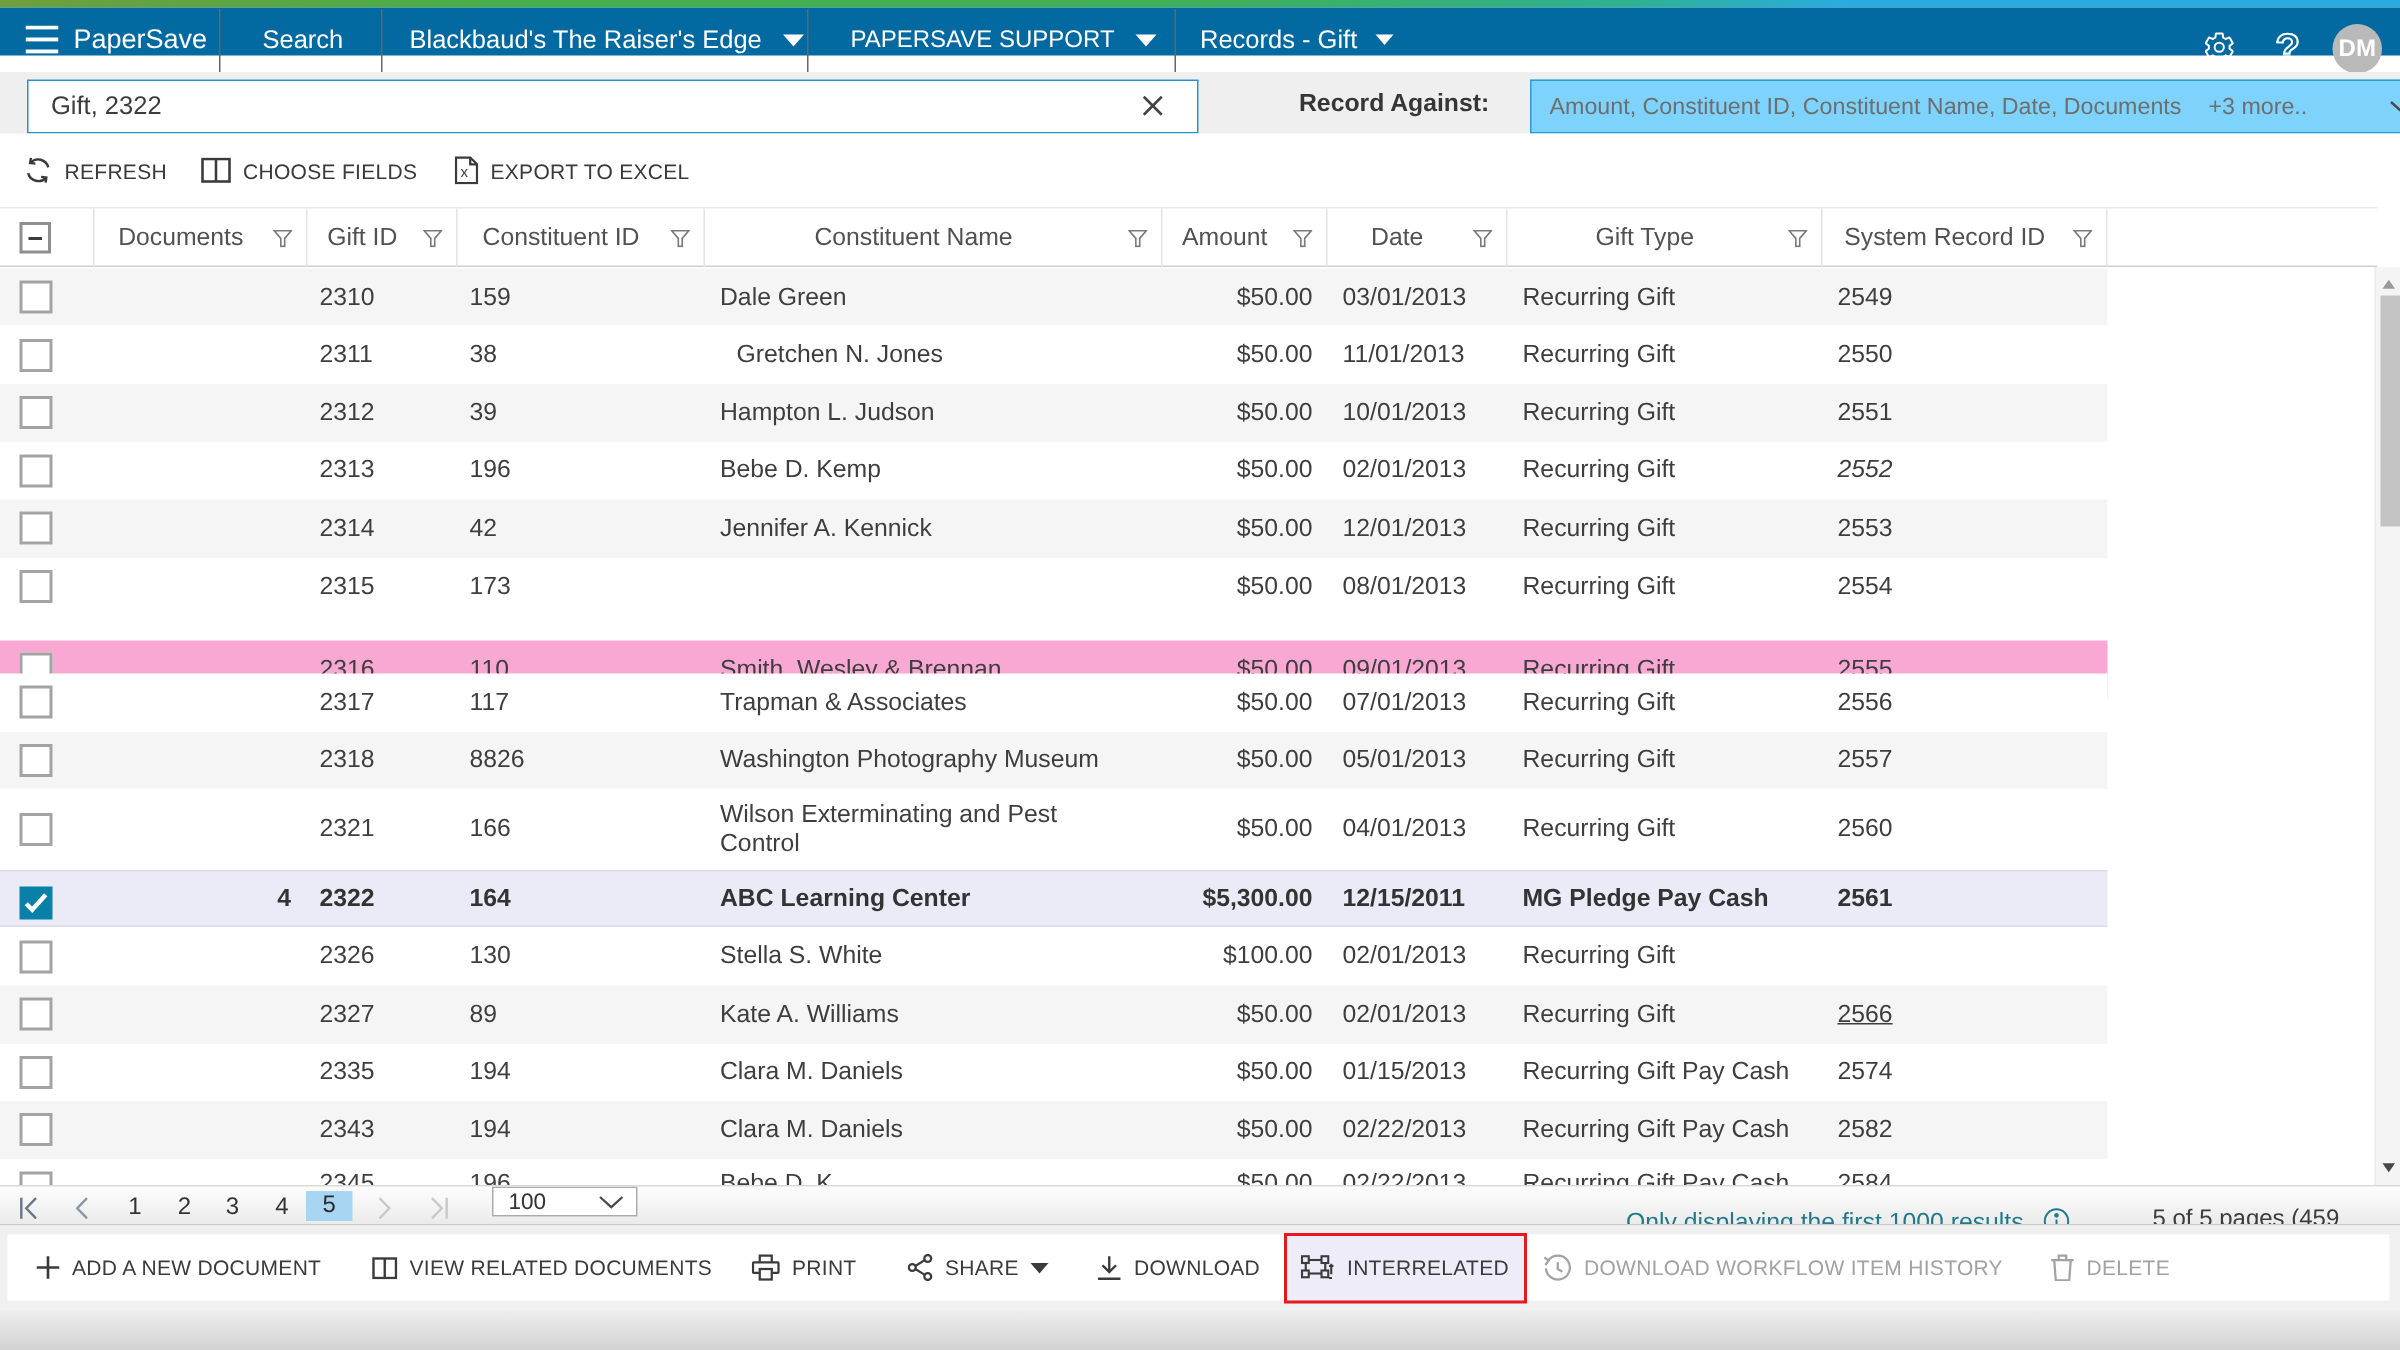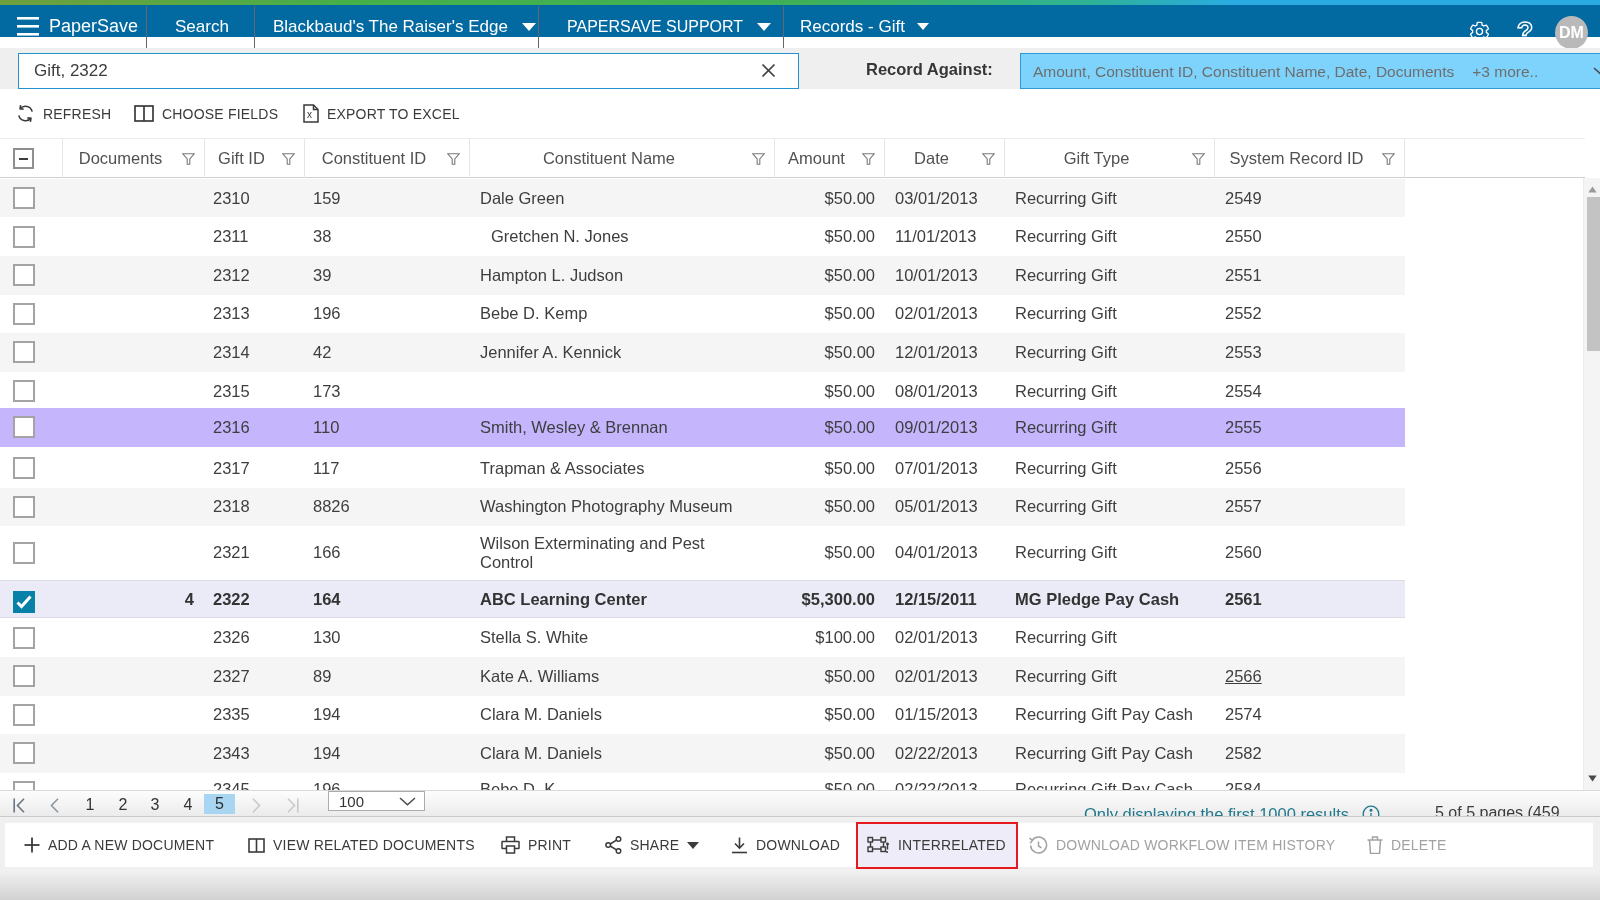--- a/index.html
+++ b/index.html
@@ -230,42 +230,42 @@
 <div class="cell" style="left:1225px;width:175px;">2551</div>
 </div>
 <div class="row" style="top:116.60000000000002px;height:38.6px;background:#fff;">
 <div class="cb" style="top:8.3px;"></div>
 <div class="cell" style="left:213px;width:90px;">2313</div>
 <div class="cell" style="left:313px;width:150px;">196</div>
 <div class="cell" style="left:480px;width:290px;">Bebe D. Kemp</div>
 <div class="cell cr" style="left:775px;width:100px;">$50.00</div>
 <div class="cell" style="left:895px;width:108px;">02/01/2013</div>
 <div class="cell" style="left:1015px;width:195px;">Recurring Gift</div>
-<div class="cell" style="left:1225px;width:175px;">2552</div>
+<div class="cell" style="left:1225px;width:175px;font-style:italic;">2552</div>
 </div>
 <div class="row" style="top:155.20000000000005px;height:38.6px;background:#f5f5f5;">
 <div class="cb" style="top:8.3px;"></div>
 <div class="cell" style="left:213px;width:90px;">2314</div>
 <div class="cell" style="left:313px;width:150px;">42</div>
 <div class="cell" style="left:480px;width:290px;">Jennifer A. Kennick</div>
 <div class="cell cr" style="left:775px;width:100px;">$50.00</div>
 <div class="cell" style="left:895px;width:108px;">12/01/2013</div>
 <div class="cell" style="left:1015px;width:195px;">Recurring Gift</div>
 <div class="cell" style="left:1225px;width:175px;">2553</div>
 </div>
 <div class="row" style="top:193.80000000000007px;height:38.6px;background:#fff;">
 <div class="cb" style="top:8.3px;"></div>
 <div class="cell" style="left:213px;width:90px;">2315</div>
 <div class="cell" style="left:313px;width:150px;">173</div>
 <div class="cell cr" style="left:775px;width:100px;">$50.00</div>
 <div class="cell" style="left:895px;width:108px;">08/01/2013</div>
 <div class="cell" style="left:1015px;width:195px;">Recurring Gift</div>
 <div class="cell" style="left:1225px;width:175px;">2554</div>
 </div>
-<div class="row" style="top:230px;height:38.6px;background:#c4b5fd;">
+<div class="row" style="top:249px;height:38.6px;background:#f9a8d4;">
 <div class="cb" style="top:8.3px;"></div>
 <div class="cell" style="left:213px;width:90px;">2316</div>
 <div class="cell" style="left:313px;width:150px;">110</div>
 <div class="cell" style="left:480px;width:290px;">Smith, Wesley &amp; Brennan</div>
 <div class="cell cr" style="left:775px;width:100px;">$50.00</div>
 <div class="cell" style="left:895px;width:108px;">09/01/2013</div>
 <div class="cell" style="left:1015px;width:195px;">Recurring Gift</div>
 <div class="cell" style="left:1225px;width:175px;">2555</div>
 </div>
 <div class="row" style="top:271.0000000000001px;height:38.6px;background:#fff;">

